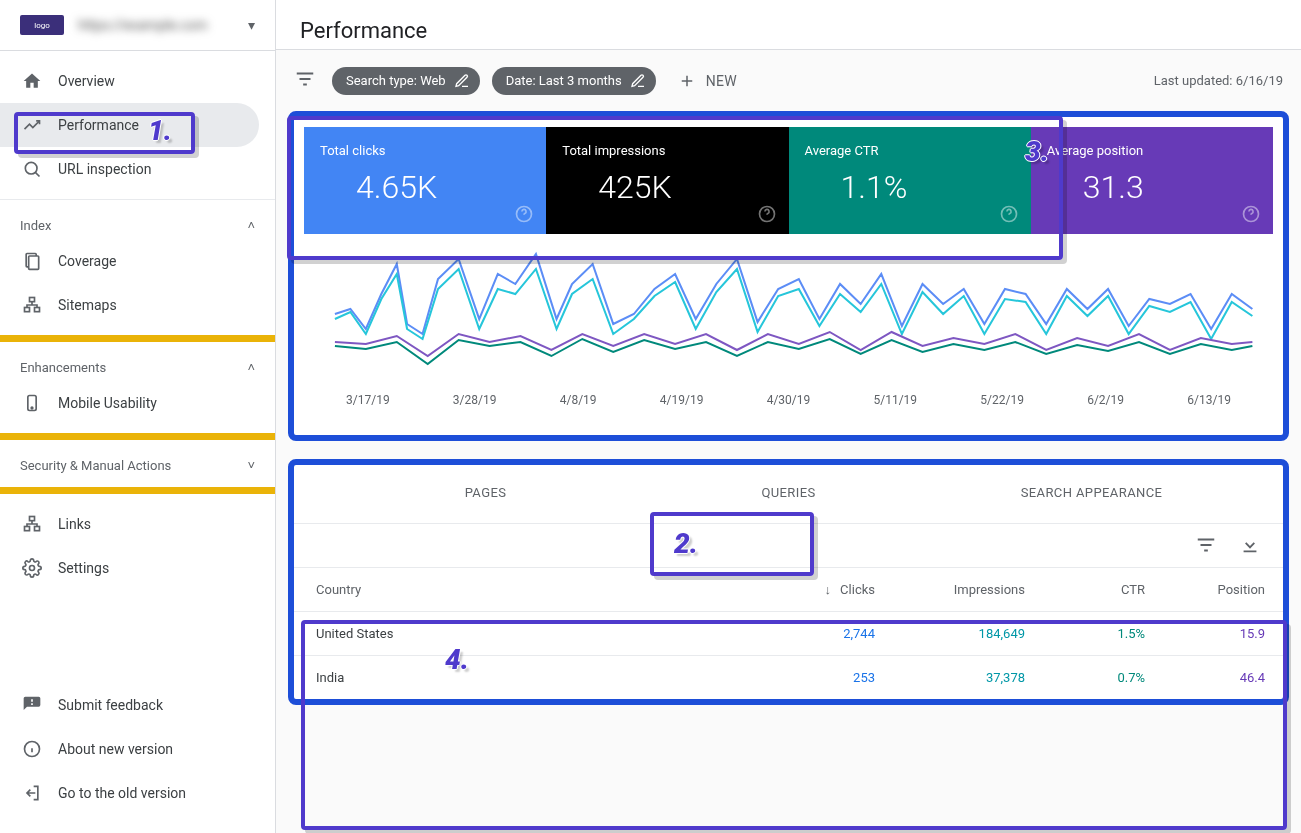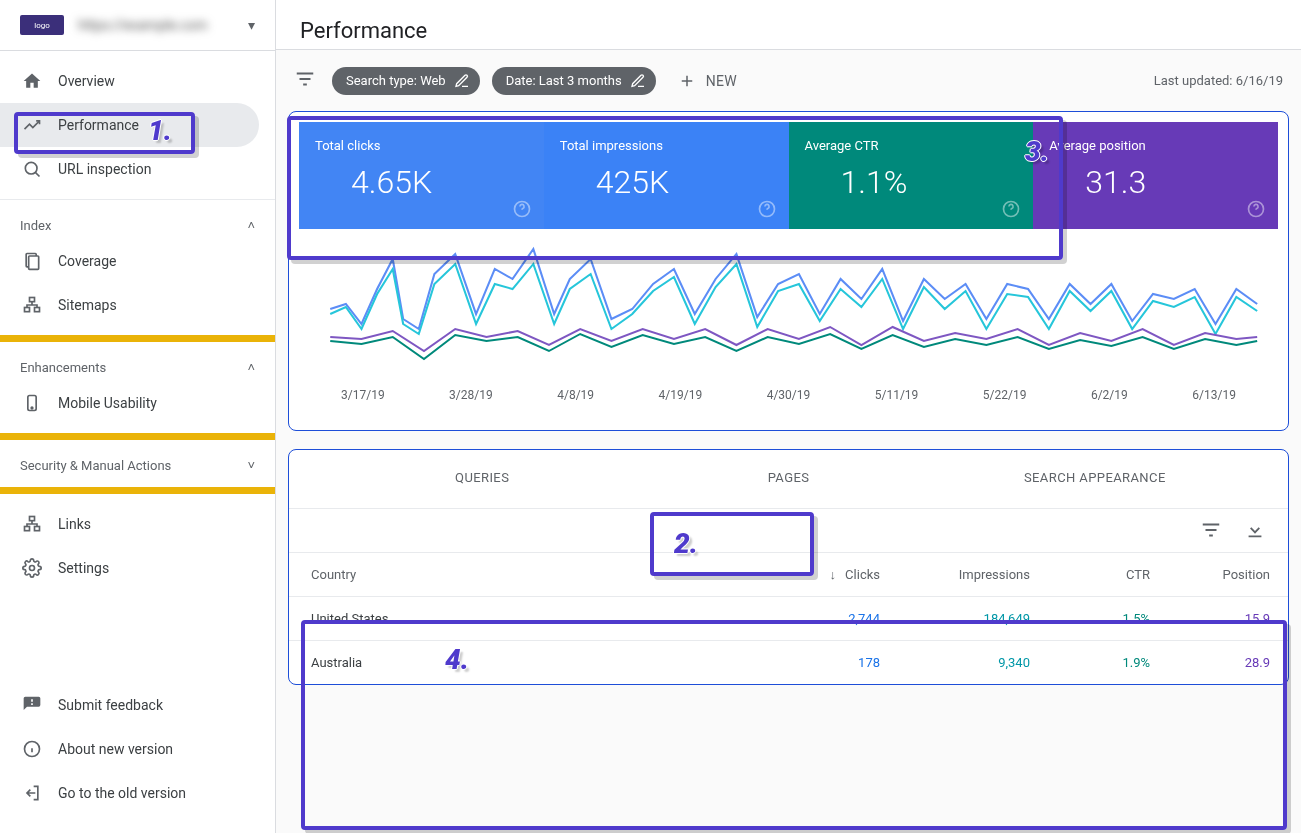--- a/index.html
+++ b/index.html
@@ -119,39 +119,39 @@
     color: #5f6368;
     font-size: 14px;
     letter-spacing: 0.3px;
     cursor: pointer;
   }
   .filters-spacer { flex: 1; }
   .last-updated { color: #5f6368; font-size: 13px; }
   .content-area { padding: 0 12px 12px; }
   .card {
     background: #fff;
-    border: 1px solid #1d4ed8;
+    border: 6px solid #1d4ed8;
     border-radius: 8px;
     margin-bottom: 18px;
   }
   .metrics-row {
     display: flex;
     padding: 10px 10px 0 10px;
     gap: 0;
   }
   .metric {
     flex: 1;
     color: #fff;
     padding: 16px 16px 28px 16px;
     position: relative;
     min-width: 170px;
     cursor: pointer;
   }
   .metric:nth-child(1) { background: #4285f4; }
-  .metric:nth-child(2) { background: #3b82f6; }
+  .metric:nth-child(2) { background: #000000; }
   .metric:nth-child(3) { background: #00897b; }
   .metric:nth-child(4) { background: #673ab7; }
   .metric-label { font-size: 13px; font-weight: 400; margin-bottom: 10px; }
   .metric-value { font-size: 32px; font-weight: 300; margin-left: 36px; }
   .metric .help {
     position: absolute; right: 12px; bottom: 10px;
     opacity: .45;
     width: 20px; height: 20px;
   }
   .chart-area { padding: 0 10px 10px; }
@@ -444,22 +444,22 @@
             <span>5/11/19</span>
             <span>5/22/19</span>
             <span>6/2/19</span>
             <span>6/13/19</span>
           </div>
       </div>
     </div>
 
     <div class="card">
       <div class="tabs" id="tabs-row">
+          <div class="tab">PAGES</div>
           <div class="tab">QUERIES</div>
-          <div class="tab">PAGES</div>
           <div class="tab">SEARCH APPEARANCE</div>
         </div>
       <div class="table-toolbar">
         <span>
           <svg width="22" height="22" viewBox="0 0 24 24" fill="#5f6368">
               <path d="M3 5h18v2H3zM6 11h12v2H6zM10 17h4v2h-4z"></path>
             </svg>
         </span>
         <span>
           <svg width="22" height="22" viewBox="0 0 24 24" fill="#5f6368">
@@ -482,25 +482,25 @@
         </thead>
         <tbody id="table-body">
             <tr>
               <td>United States</td>
               <td class="col-clicks">2,744</td>
               <td class="col-impr">184,649</td>
               <td class="col-ctr">1.5%</td>
               <td class="col-pos">15.9</td>
             </tr>
             <tr>
-              <td>Australia</td>
-              <td class="col-clicks">178</td>
-              <td class="col-impr">9,340</td>
-              <td class="col-ctr">1.9%</td>
-              <td class="col-pos">28.9</td>
+              <td>India</td>
+              <td class="col-clicks">253</td>
+              <td class="col-impr">37,378</td>
+              <td class="col-ctr">0.7%</td>
+              <td class="col-pos">46.4</td>
             </tr>
           </tbody>
       </table>
     </div>
   </div>
 </div>
 
 <div class="callout" style="left:14px; top:112px; width:181px; height:42px;"></div>
 <div class="callout-label" style="left:148px; top:114px;">1.</div>
 

